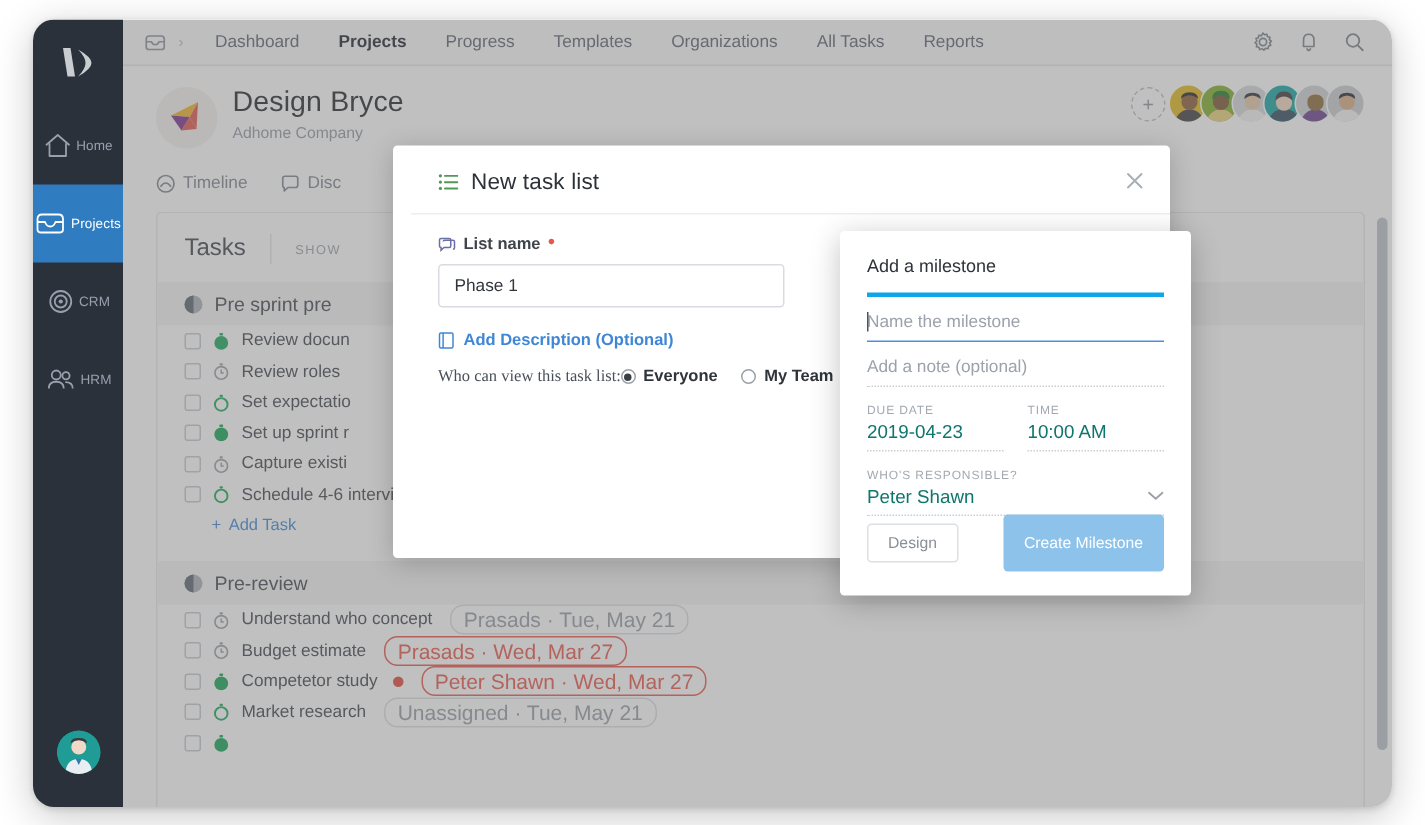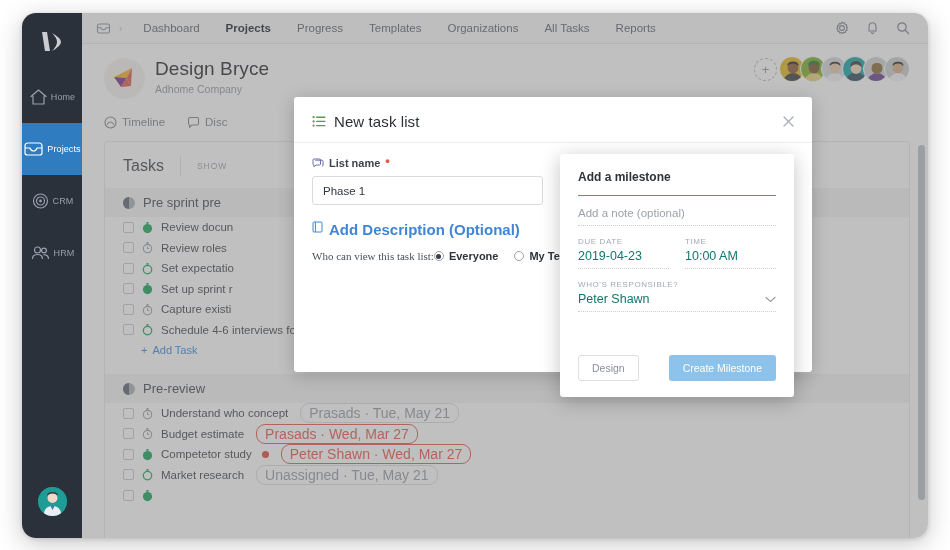--- a/index.html
+++ b/index.html
@@ -196,26 +196,27 @@
   #page-scrollbar {
     position: absolute; right: 3px; top: 132px;
     width: 7px; height: 355px;
     background: #9b9fa4; border-radius: 4px;
     z-index: 45;
   }
 
   
   #modal-newlist {
     position: absolute;
-    left: 212px; top: 84px;
+    left: 180px; top: 84px;
     width: 518px; height: 275px;
     background: #ffffff;
     border-radius: 3px;
     box-shadow: 0 3px 18px rgba(0,0,0,0.20);
     z-index: 60;
+    padding-left: 12px;
   }
   .modal-head {
     display: flex; align-items: center;
     padding: 16px 18px 12px 18px;
     border-bottom: 1px solid #eceef0;
   }
   .modal-title { font-size: 15px; color: #2d3138; letter-spacing: .1px; }
   .modal-head .list-glyph { margin-right: 8px; display: flex; }
   .modal-close {
     margin-left: auto; color: #a9aeb4;
@@ -238,21 +239,21 @@
   .select-input {
     width: 231px; height: 29px;
     border: 1px solid #d8dce0; border-radius: 3px;
     padding: 0 10px; font-size: 11.5px; color: #31363d;
     display: flex; align-items: center; cursor: pointer;
   }
   .select-caret { margin-left: auto; color: #9aa0a7; }
   .field-block { margin-bottom: 13px; }
   .add-desc {
     display: flex; align-items: flex-start; gap: 6px;
-    font-size: 15px; font-weight: bold; color: #3f87d6;
+    font-size: 11px; font-weight: bold; color: #3f87d6;
     cursor: pointer; margin-bottom: 12px; margin-top: 16px;
   }
   .visibility-row {
     display: flex; align-items: center; gap: 0;
     font-size: 11px; color: #4a505a;
   }
   .vis-label { margin-right: 0; font-family: Liberation Serif, serif; }
   .radio-opt { display: flex; align-items: center; gap: 5px; margin-right: 16px; cursor: pointer; font-weight: bold; color: #2f343b; }
   .radio {
     width: 10px; height: 10px; border-radius: 50%;
@@ -269,22 +270,22 @@
     position: absolute;
     left: 478px; top: 141px;
     width: 234px; height: 243px;
     background: #ffffff;
     border-radius: 3px;
     box-shadow: 0 4px 20px rgba(0,0,0,0.24);
     z-index: 70;
     padding: 16px 18px 0 18px;
   }
   .pop-title {
-    font-size: 12px; font-weight: bold; color: #2e333a;
-    padding-bottom: 11px; border-bottom: 1px solid #0ea5e9;
+    font-size: 12px; font-weight: normal; color: #2e333a;
+    padding-bottom: 11px; border-bottom: 3px solid #0ea5e9;
   }
   .pop-field { padding-top: 11px; }
   .pop-input {
     font-size: 11.5px; color: #9ba2ab;
     padding-bottom: 6px;
     border-bottom: 1px solid #4a90d9;
     position: relative;
   }
   .pop-input .caret {
     position: absolute; left: 0; top: -1px;
@@ -311,21 +312,21 @@
   .btn-cancel {
     border: 1px solid #dcdfe3; border-radius: 3px;
     background: #ffffff; color: #8a9099;
     font-size: 10.5px; padding: 6px 13px;
     cursor: pointer; font-family: inherit;
   }
   .btn-create {
     margin-left: auto;
     background: #8dc2ea; color: #ffffff;
     border: none; border-radius: 3px;
-    font-size: 10.5px; padding: 7px 14px;
+    font-size: 10.5px; padding: 13px 14px;
     cursor: pointer; font-family: inherit;
   }
 </style>
 </head>
 <body>
 
 <div id="app-window">
 
   <div id="sidebar">
     <div class="brand-logo">
@@ -704,20 +705,23 @@
             <span class="radio"></span>
             <span></span>
           </span>
         </div>
       </div>
     </div>
 
     <div id="popover-milestone">
       <div class="pop-title">Add a milestone</div>
 
+      <div class="pop-field">
+        <div class="pop-input">Name the milestone<span class="caret"></span></div>
+      </div>
 
       <div class="pop-field">
         <div class="pop-input dotted">Add a note (optional)</div>
       </div>
 
       <div class="pop-cols">
         <div class="pop-col">
           <div class="pop-cap">DUE DATE</div>
           <div class="pop-val">2019-04-23</div>
         </div>

